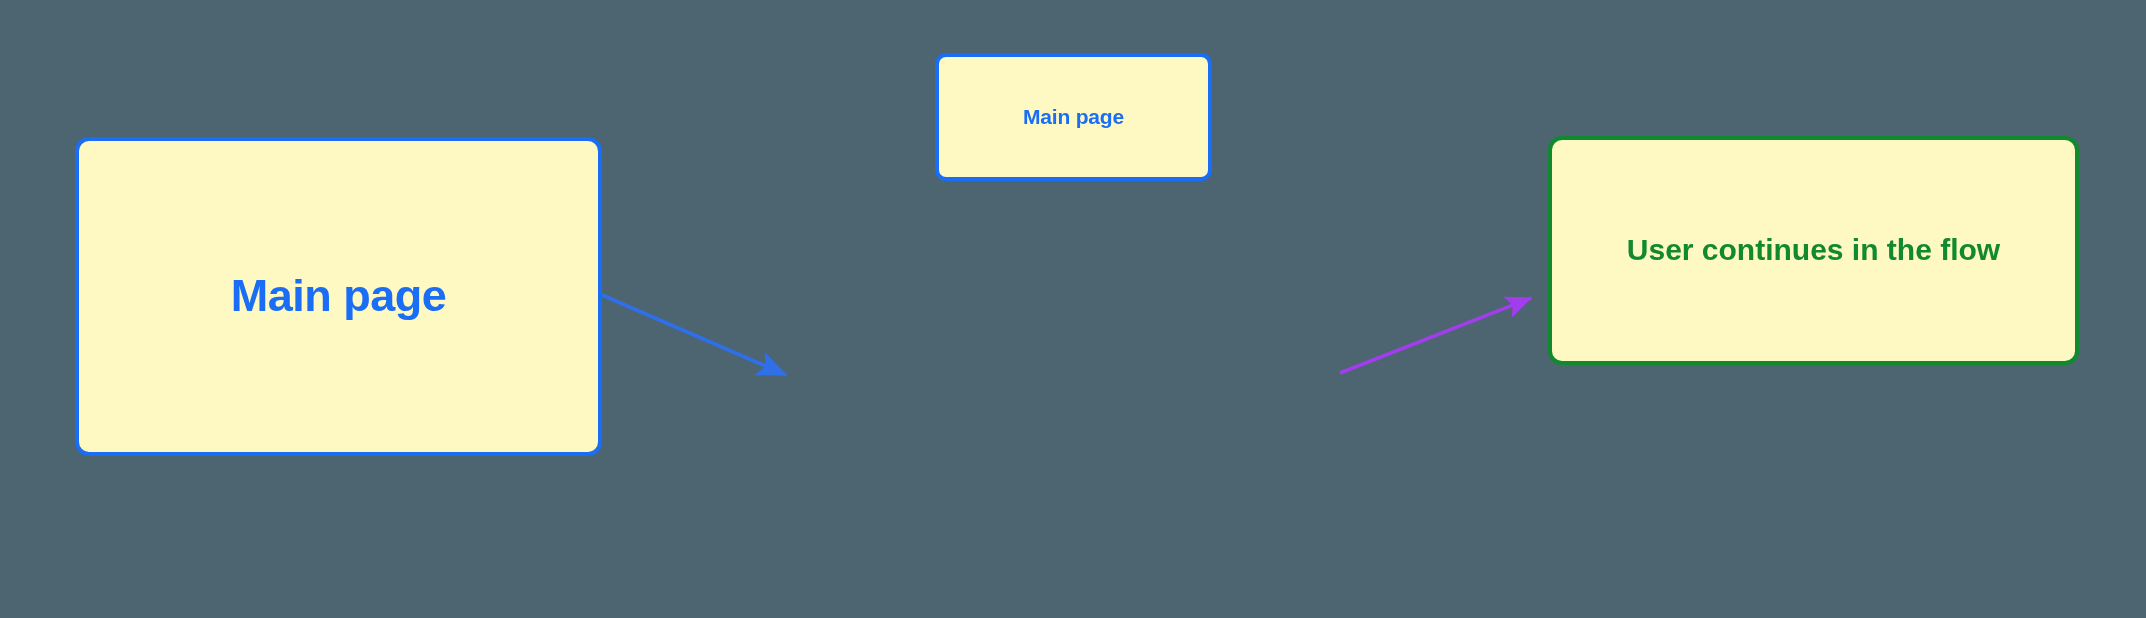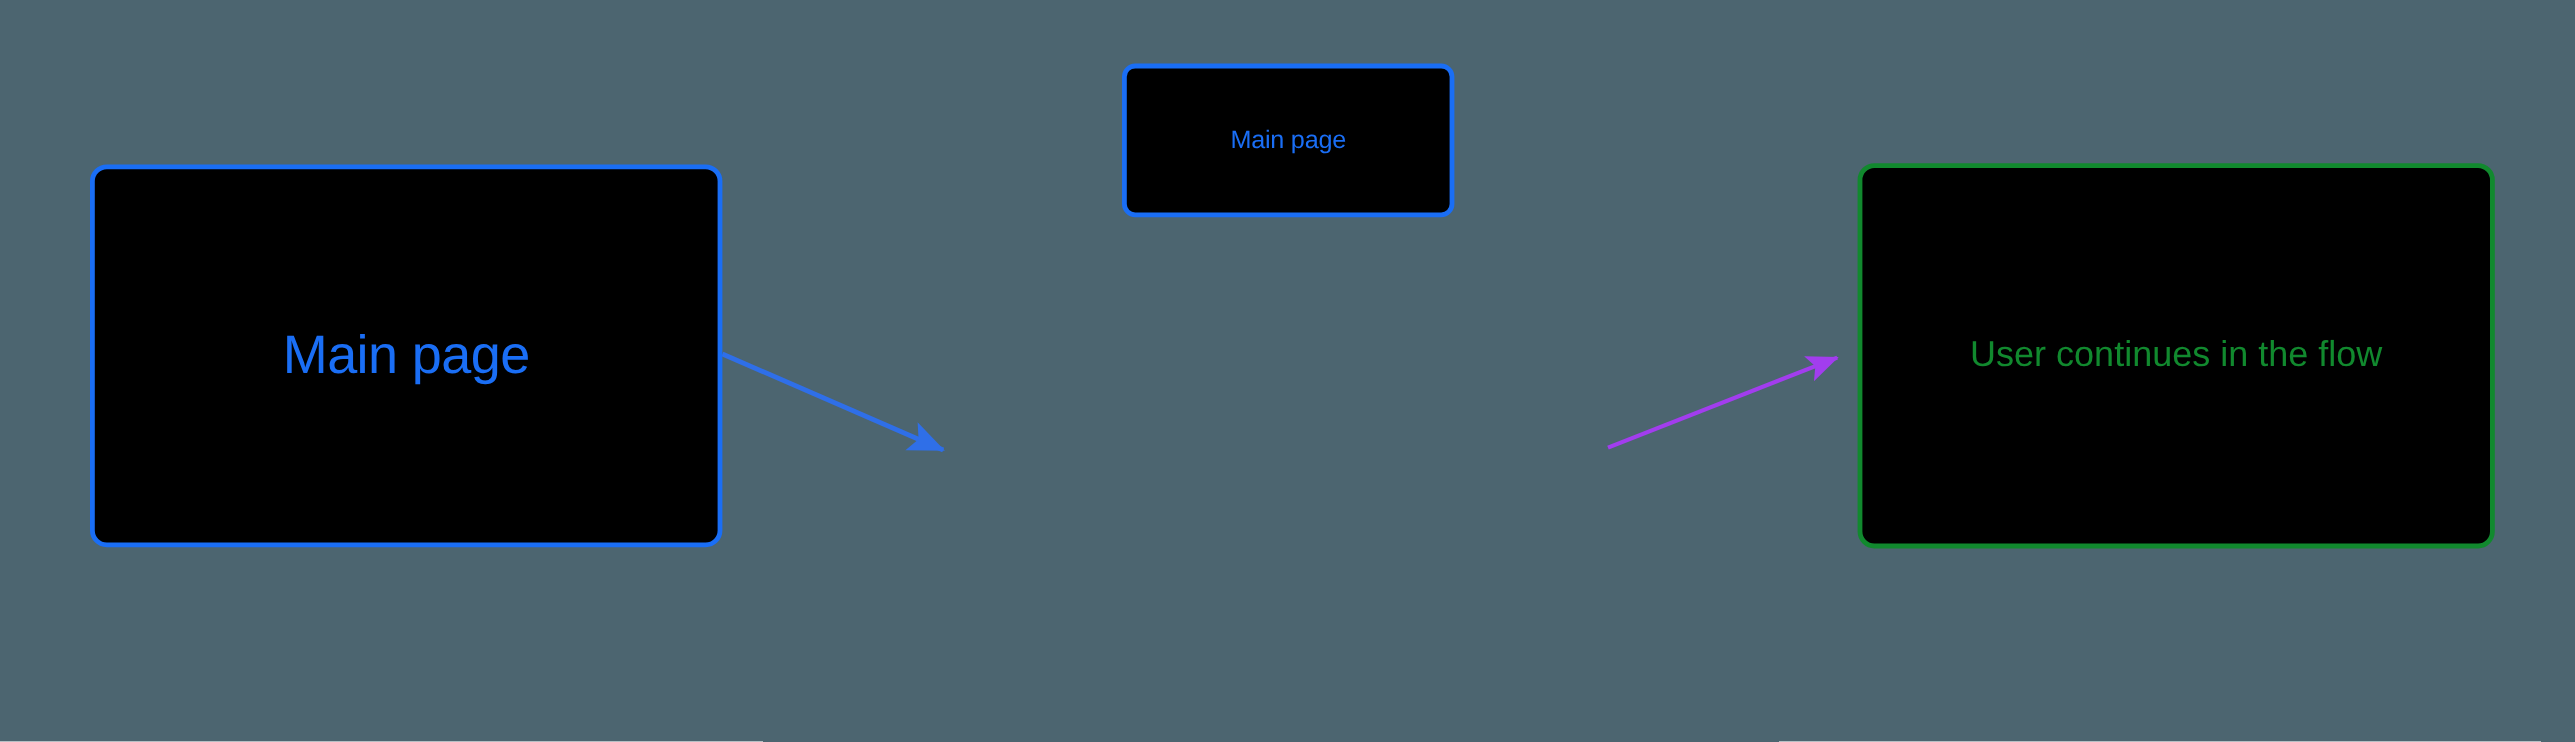--- a/index.html
+++ b/index.html
@@ -12,27 +12,27 @@
     position: relative;
     width: 2146px;
     height: 618px;
     background: #4c6570;
     overflow: hidden;
     font-family: "Liberation Sans", sans-serif;
     -webkit-font-smoothing: antialiased;
   }
   .node {
     position: absolute;
-    background: #000000;
+    background: #fef9c3;
     box-sizing: border-box;
     display: flex;
     align-items: center;
     justify-content: center;
     text-align: center;
-    font-weight: normal;
+    font-weight: bold;
     line-height: 1.22;
   }
 
   
   #node-main-page-large {
     left: 75px;
     top: 137px;
     width: 527px;
     height: 319px;
     border: 4px solid #1a6ef5;
@@ -67,21 +67,21 @@
     font-size: 30px;
     padding: 0 22px;
     line-height: 1.28;
   }
 
   
   #node-user-continues {
     left: 1548px;
     top: 136px;
     width: 531px;
-    height: 321px;
+    height: 229px;
     border: 4px solid #11892e;
     border-radius: 14px;
     color: #11892e;
     font-size: 30px;
     padding: 0 18px;
   }
 
   .edge-layer {
     position: absolute;
     left: 0;

